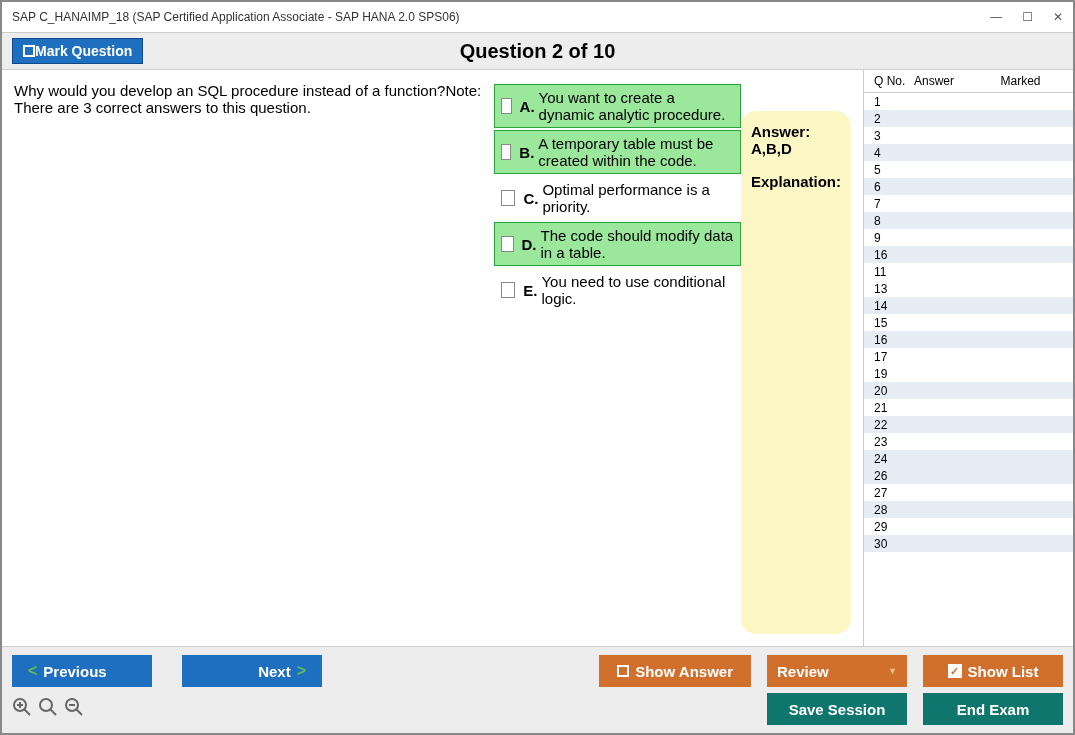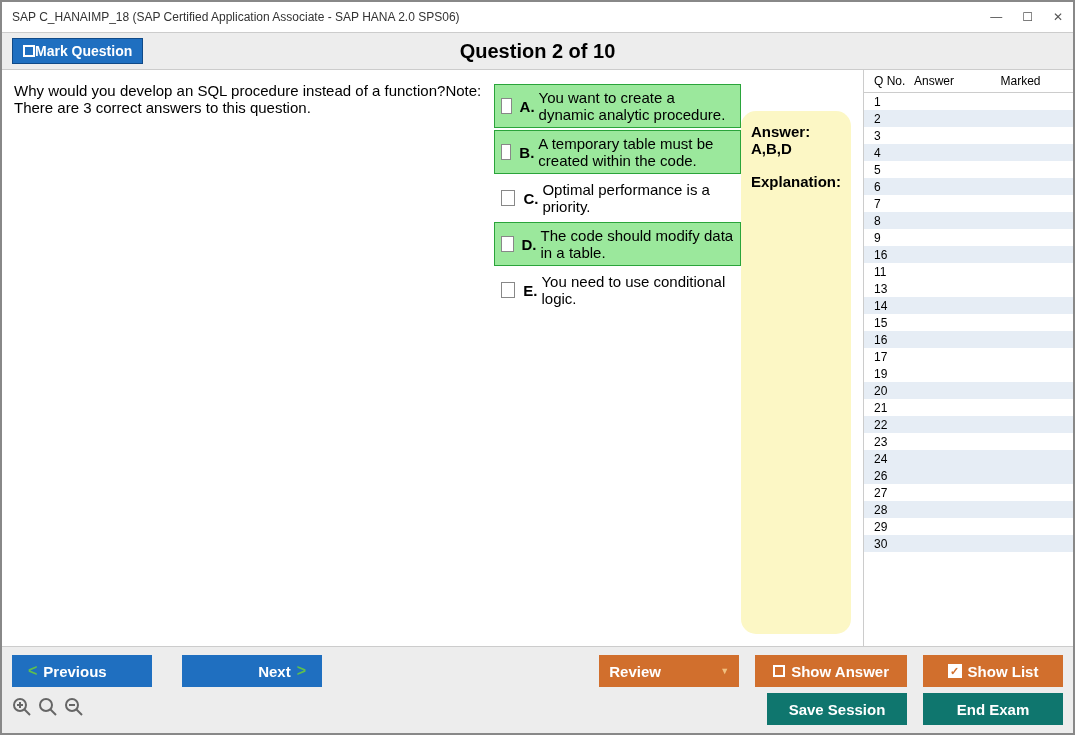--- a/index.html
+++ b/index.html
@@ -204,27 +204,27 @@
         <button class="btn btn-blue" style="justify-content:flex-start;padding-left:10px;">
           <span class="arrow">&lt;</span>
           <span>Previous</span>
         </button>
         <button class="btn btn-blue" style="justify-content:flex-end;padding-right:10px;">
           <span>Next</span>
           <span class="arrow">&gt;</span>
         </button>
       </div>
       <div class="footer-row-right">
+        <button class="btn btn-orange">
+          <span class="box"></span>
+          <span>Show Answer</span>
+        </button>
         <button class="btn btn-orange" style="justify-content:space-between;padding:0 10px;">
           <span>Review</span>
           <span class="dd">▼</span>
-        </button>
-        <button class="btn btn-orange">
-          <span class="box"></span>
-          <span>Show Answer</span>
         </button>
         <button class="btn btn-orange">
           <span class="checkbox">✓</span>
           <span>Show List</span>
         </button>
       </div>
     </div>
     <div class="footer-row" style="margin-bottom:0;">
       <div class="zoom-row">
         <span class="zoom-icon">

